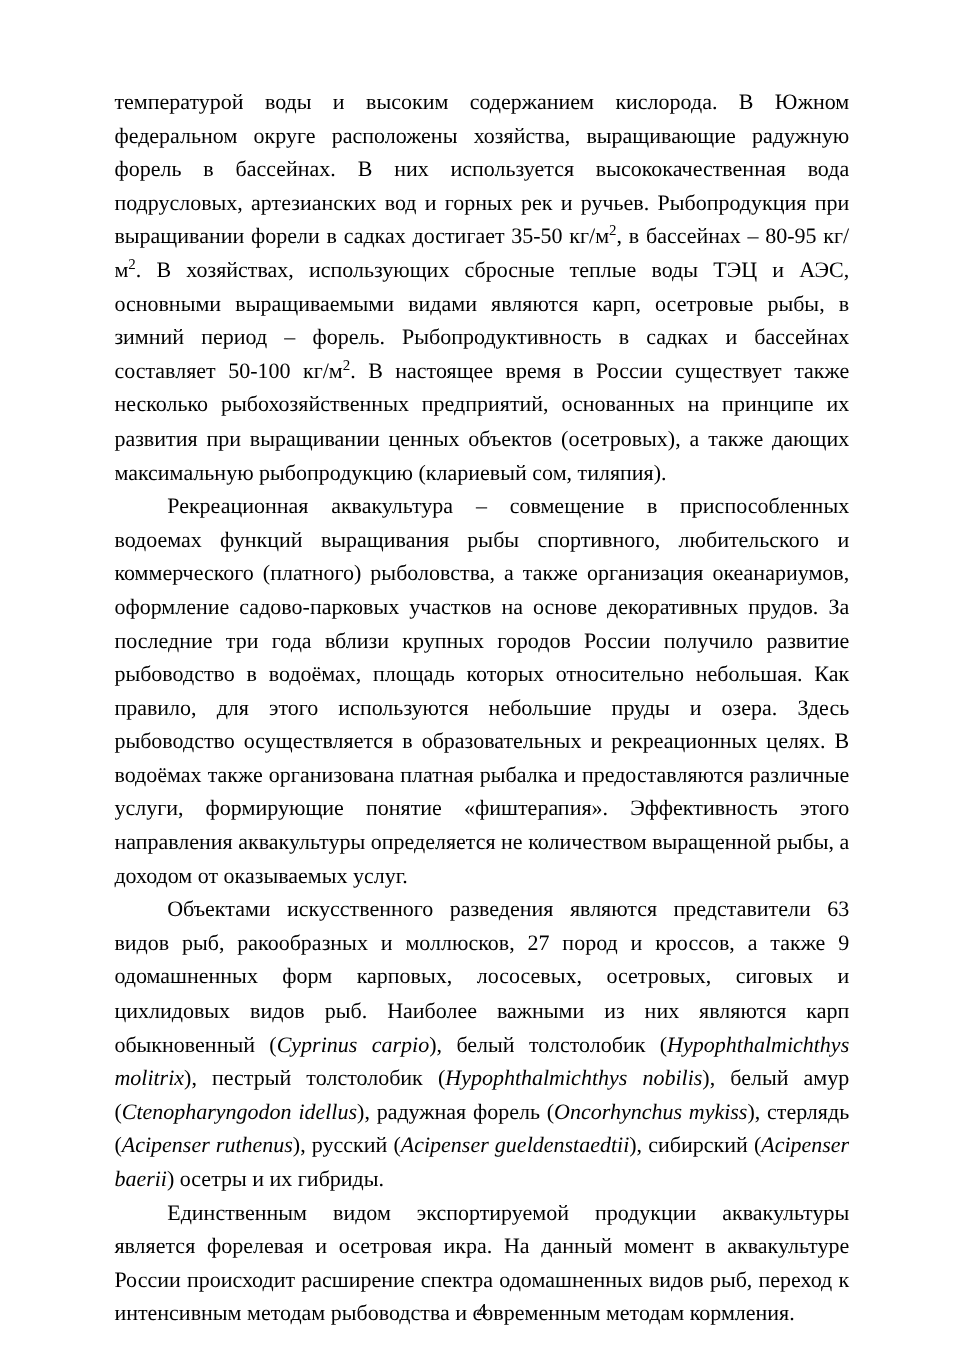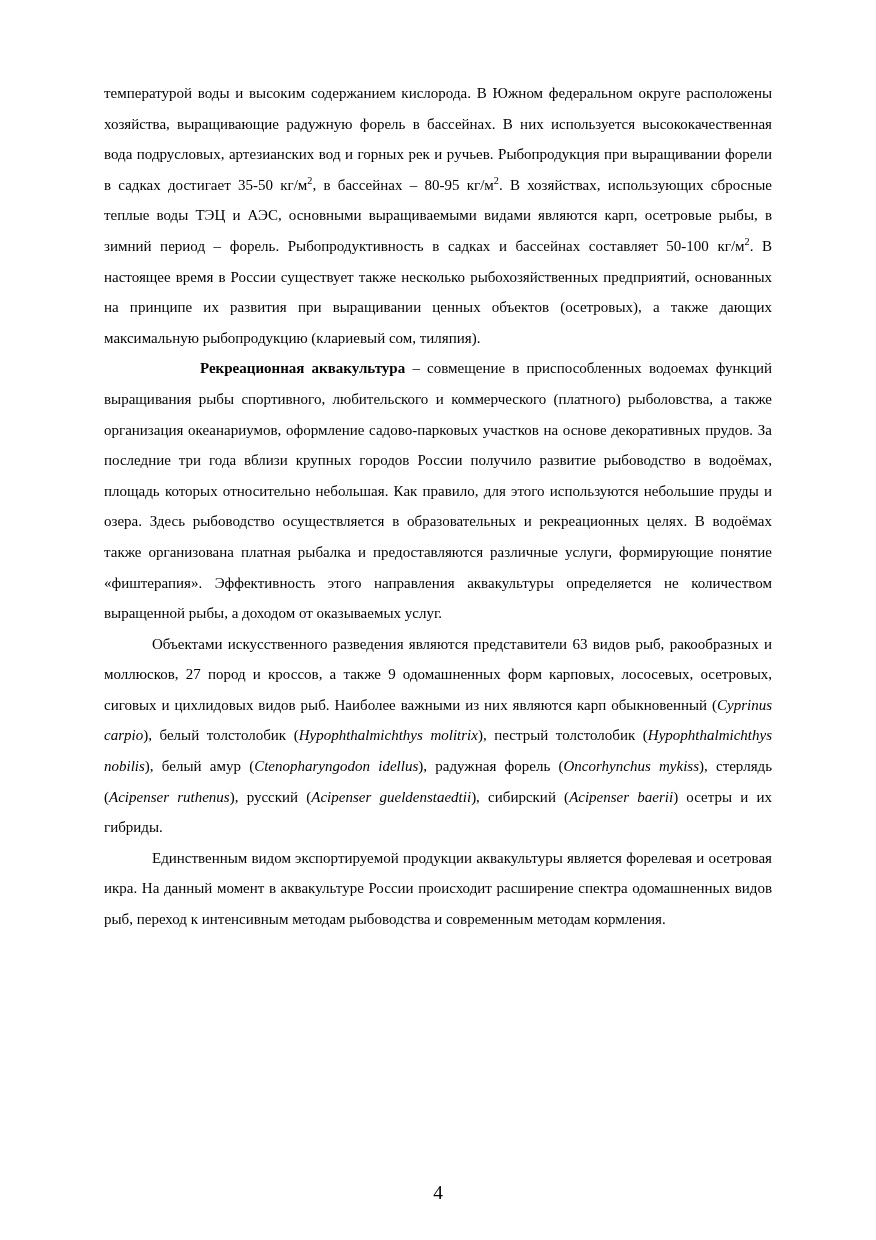--- a/index.html
+++ b/index.html
@@ -11,33 +11,33 @@
     width: 876px;
     height: 1240px;
     background: #ffffff;
     position: relative;
     box-sizing: border-box;
     padding: 78px 104px 0 104px;
     font-family: "Liberation Serif", "DejaVu Serif", serif;
     color: #000000;
   }
   .body-text {
-    font-size: 15px;
+    font-size: 20px;
     line-height: 30.6px;
     text-align: justify;
     text-justify: inter-word;
   }
   .body-text p {
     margin: 0;
     text-indent: 0;
   }
   .body-text p.indent {
     text-indent: 48px;
   }
-  b { font-weight: bold; margin-left: 48px; }
+  b { font-weight: normal; }
   i { }
   sup {
     font-size: 0.68em;
     vertical-align: super;
     line-height: 0;
   }
   .page-number {
     position: absolute;
     left: 0;
     right: 0;

